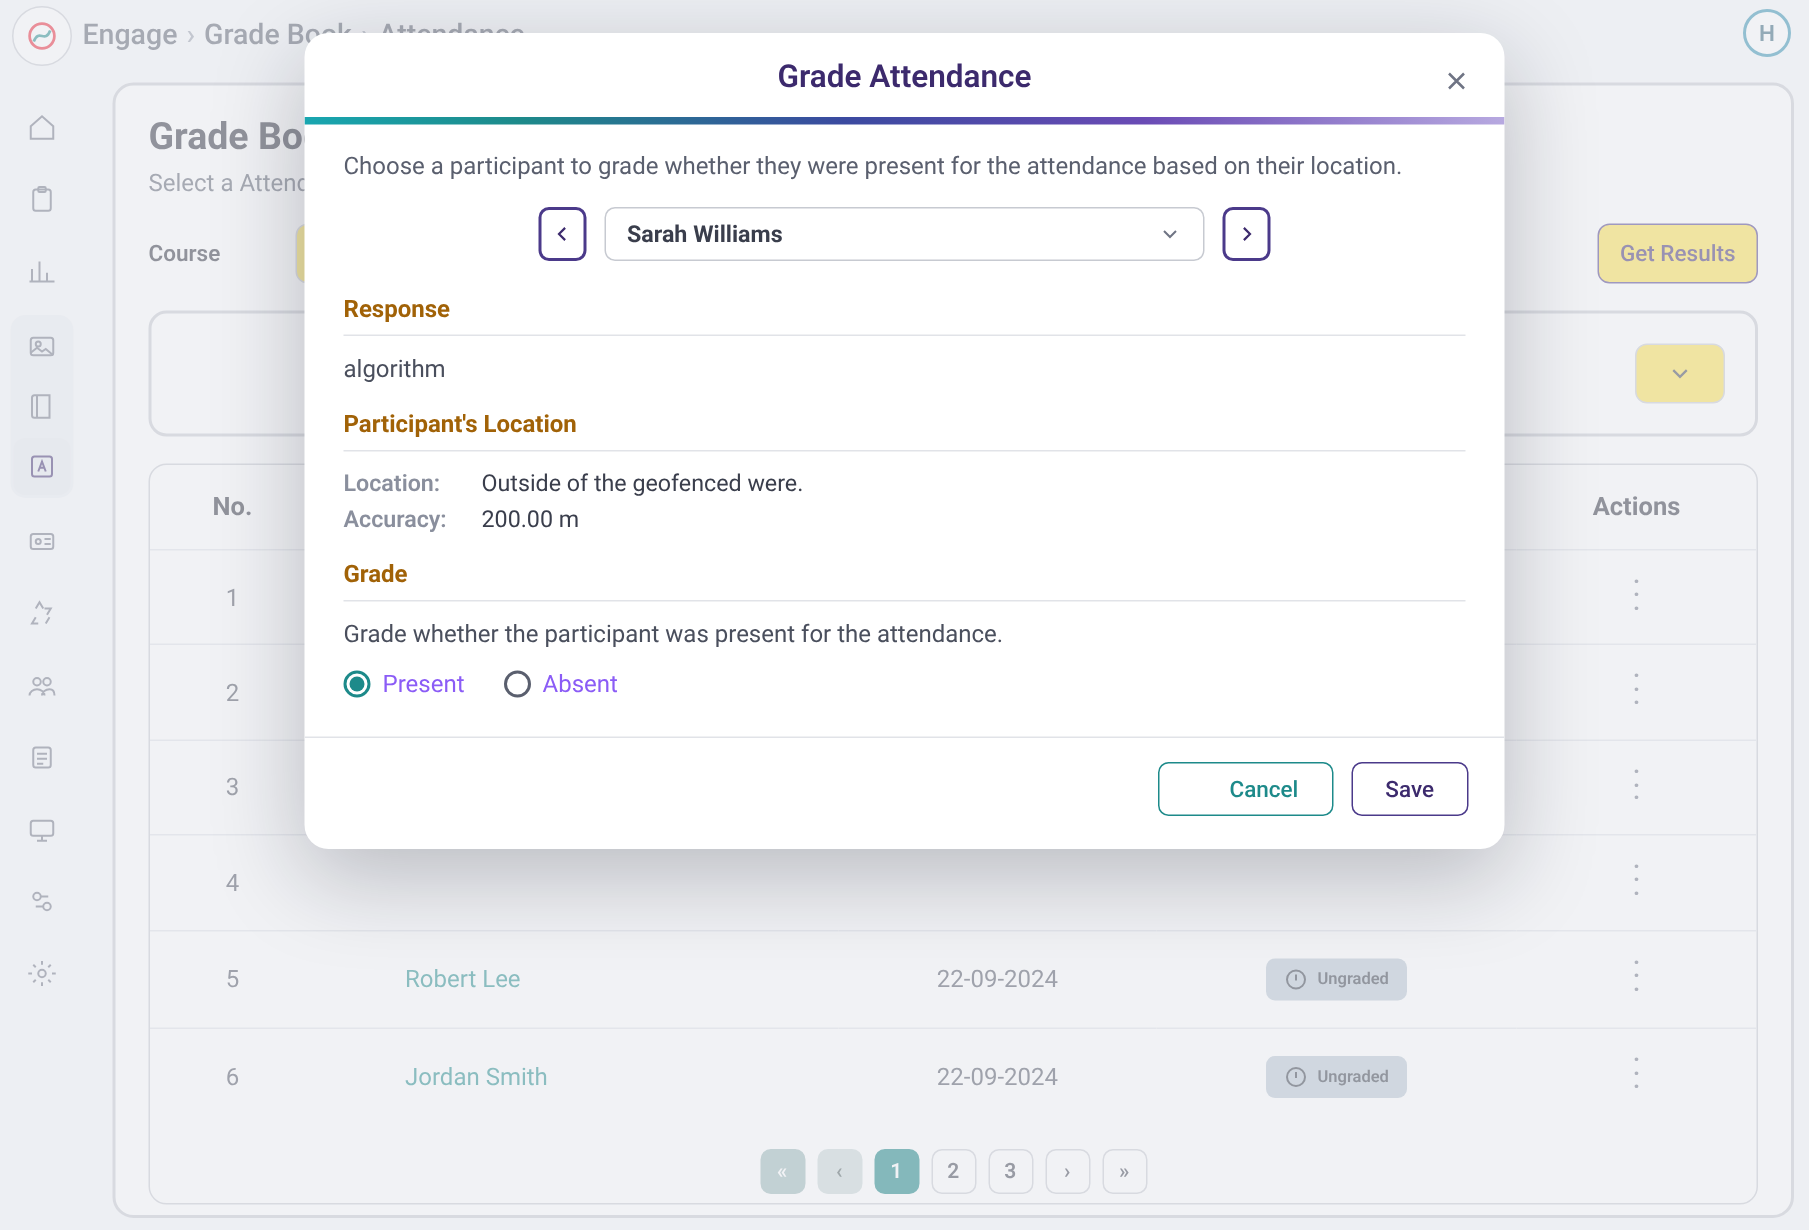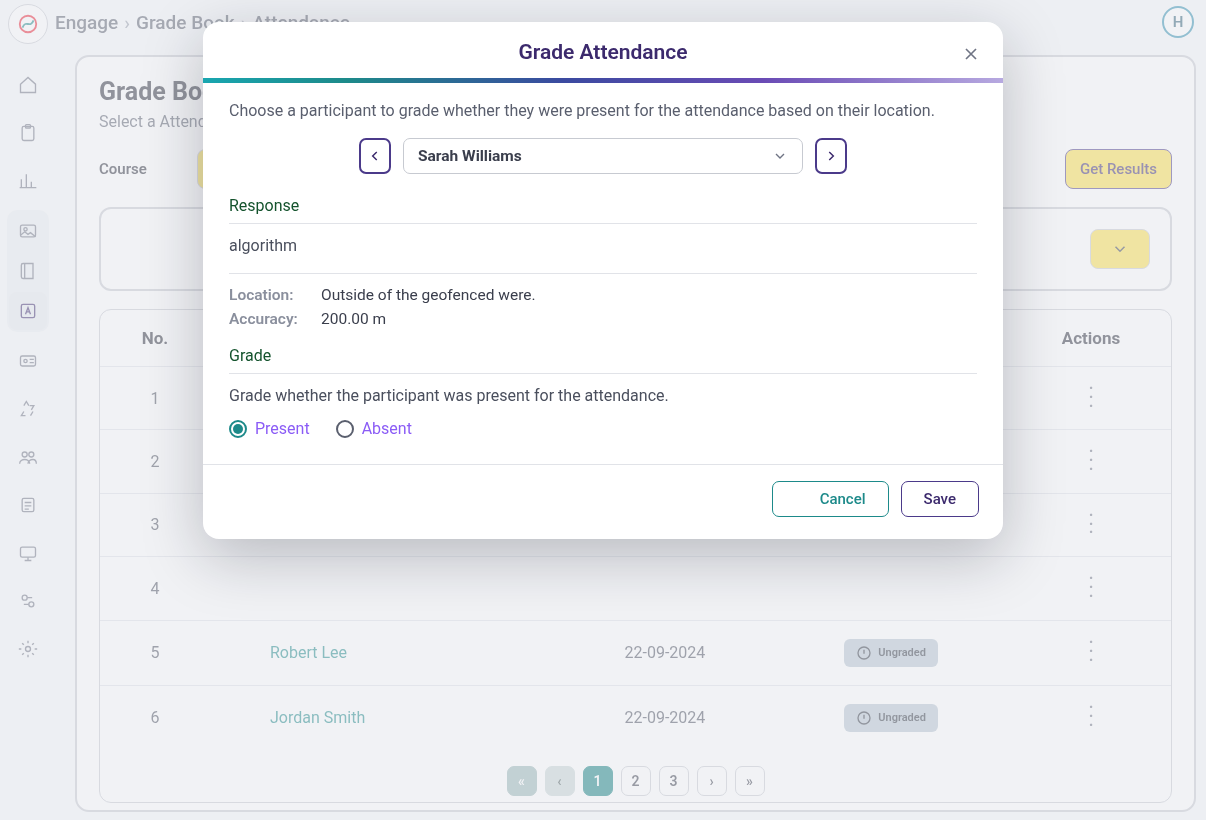--- a/index.html
+++ b/index.html
@@ -175,21 +175,21 @@
     background:#fff; display:flex; align-items:center; justify-content:center; color:var(--purple);
   }
   .arrow-btn svg{ width:14px; height:14px; stroke:currentColor; stroke-width:2.5; fill:none;}
   .participant-select {
     width:400px; height:36px; border:1.5px solid var(--border-gray); border-radius:7px;
     display:flex; align-items:center; justify-content:space-between;
     padding:0 14px; color:#3a3e4c; font-size:15.5px;font-weight:bold;
   }
   .participant-select svg{ width:16px; height:16px; stroke:#6f7484; stroke-width:2; fill:none;}
 
-  .section-label { font-weight:400; color:#14532d; font-size:16px; margin:4px 0 8px 0;}
+  .section-label { font-weight:700; color:#a16207; font-size:16px; margin:4px 0 8px 0;}
   .section-divider { border:none; border-top:1px solid var(--border-light); margin:6px 0 12px 0;}
   .kv-row { display:flex; gap:10px; margin:6px 0; font-size:15.5px;}
   .kv-row .k { color:var(--text-muted); font-weight:600; min-width:82px;}
   .kv-row .v { color:#3a3e4c;}
   .response-text { color:#4a4f5d; font-size:16px; margin:2px 0 18px 0;}
   .grade-helper { color:#4a4f5d; font-size:16px; margin:8px 0 14px 0;}
 
   .radios { display:flex; align-items:center; gap:26px; margin-bottom:18px;}
   .radio {
     display:inline-flex; align-items:center; gap:8px; font-size:16px; color:#8b5cf6;
@@ -498,20 +498,21 @@
         <svg viewBox="0 0 24 24">
             <path d="M9 5l7 7-7 7"></path>
           </svg>
       </div>
     </div>
 
     <div class="section-label">Response</div>
     <hr class="section-divider">
     <div class="response-text">algorithm</div>
 
+    <div class="section-label">Participant's Location</div>
     <hr class="section-divider">
     <div class="kv-row">
       <span class="k">Location:</span>
       <span class="v">Outside of the geofenced were.</span>
     </div>
     <div class="kv-row">
       <span class="k">Accuracy:</span>
       <span class="v">200.00 m</span>
     </div>
 

